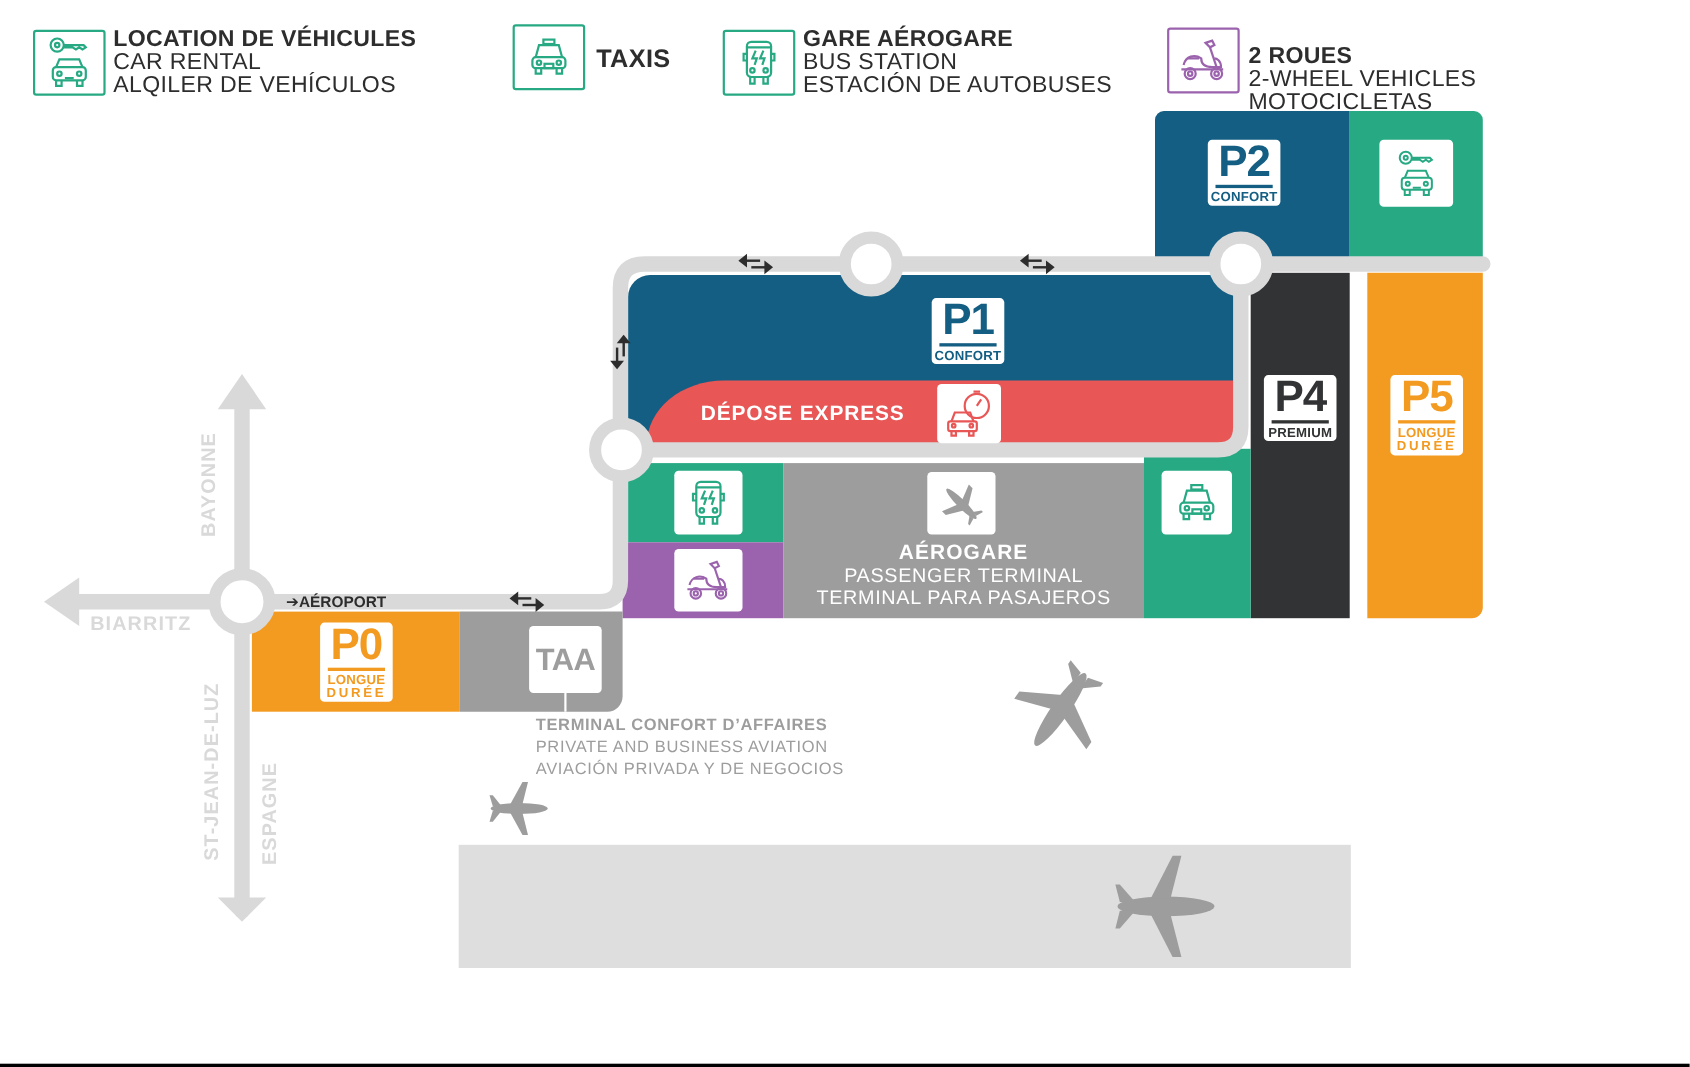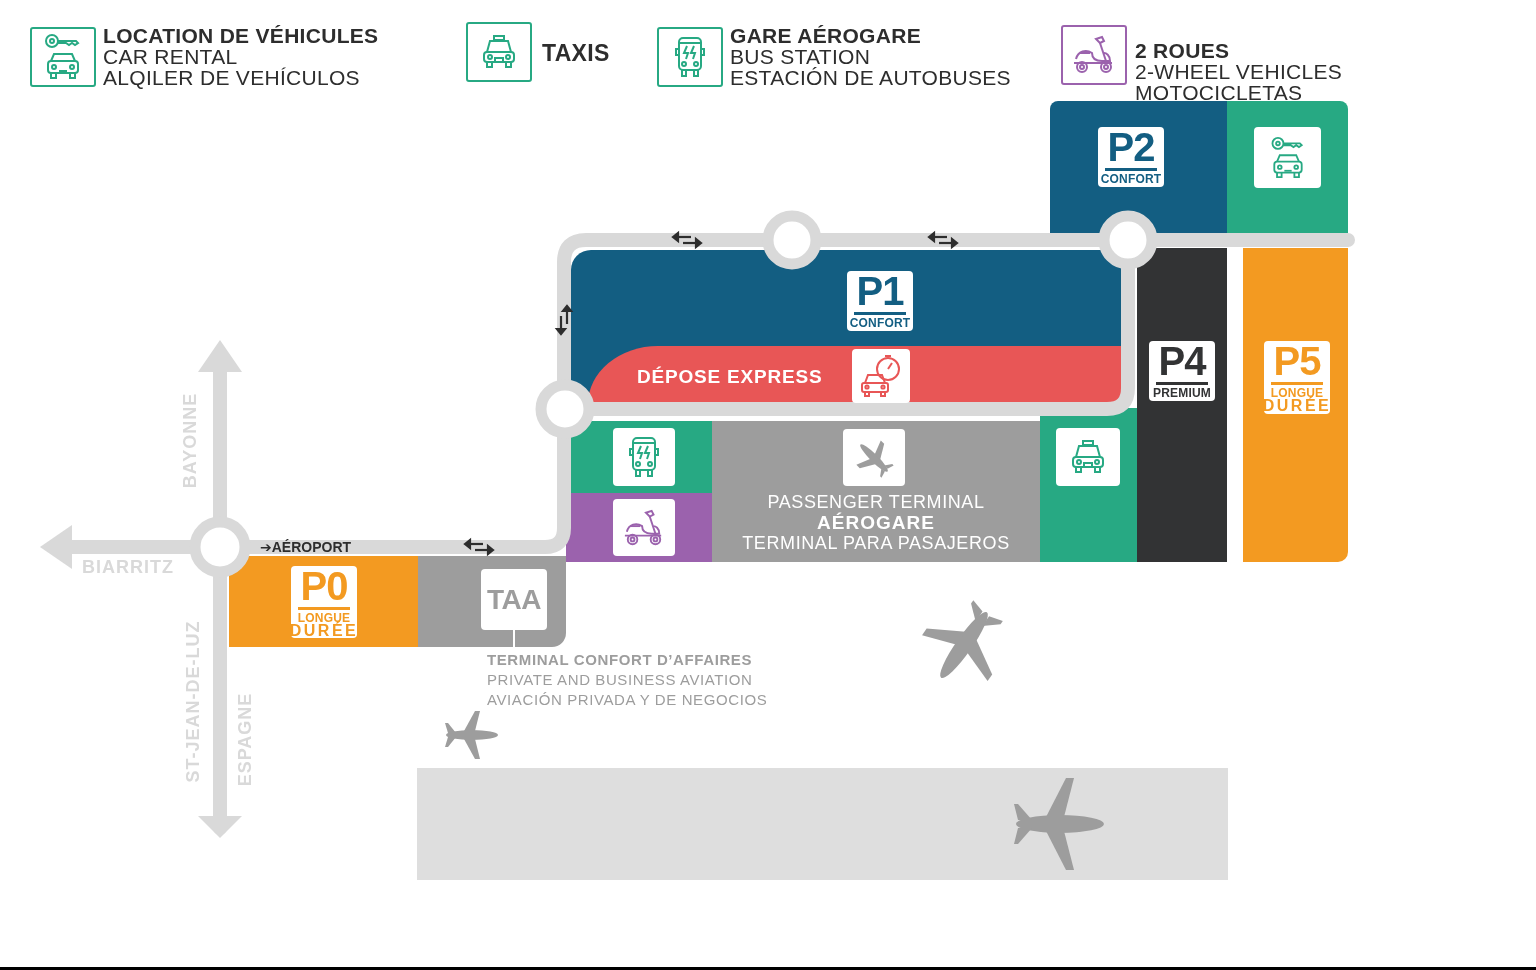--- a/index.html
+++ b/index.html
@@ -8,21 +8,21 @@
     .legend-box { position: absolute; border: 2px solid #27a983; border-radius: 3px; background: #fff; box-sizing: border-box; display: flex; align-items: center; justify-content: center; }
     .legend-box.purple { border-color: #9b62ad; }
     .legend-text { position: absolute; color: #2d2d2d; line-height: 21px; font-size: 21px; letter-spacing: 0.3px; }
     .legend-text .t1 { font-weight: bold; display: block; }
     .legend-text .t2 { display: block; }
     .zone { position: absolute; box-sizing: border-box; }
     .sign { position: absolute; background: #fff; border-radius: 4px; display: flex; flex-direction: column; align-items: center; justify-content: center; box-sizing: border-box; }
     .sign .pnum { font-weight: bold; font-size: 40px; line-height: 36px; letter-spacing: -1px; text-align: right; }
     .sign .rule { width: 80%; height: 3px; margin: 3px 0 2px 0; }
     .sign .sub { font-weight: bold; font-size: 12px; line-height: 12px; text-align: center; letter-spacing: 0.2px; }
-    .sign .sub2 { font-weight: bold; font-size: 16px; line-height: 13px; letter-spacing: 2.5px; text-align: center; }
+    .sign .sub2 { font-weight: bold; font-size: 12px; line-height: 13px; letter-spacing: 2.5px; text-align: center; }
     .iconsign { position: absolute; background: #fff; border-radius: 4px; display: flex; align-items: center; justify-content: center; }
     .roadlbl { position: absolute; color: #d9d9d9; font-weight: bold; font-size: 18px; letter-spacing: 1px; white-space: nowrap; }
     .vert { transform: rotate(-90deg); transform-origin: center center; }
     .centered-text { position: absolute; color: #fff; text-align: center; }
   </style>
 </head>
 <body>
 
 <div>
 
@@ -318,22 +318,22 @@
     <g fill="#9d9d9d" transform="rotate(45)">
       <ellipse cx="0" cy="0" rx="20" ry="4"></ellipse>
       <path d="M-2 -3 L-8 -18 L-3 -18 L6 -3 Z"></path>
         <path d="M-2 3 L-8 18 L-3 18 L6 3 Z"></path>
       <path d="M13 -2 L18 -9 L20 -9 L18 -2 Z"></path>
         <path d="M13 2 L18 9 L20 9 L18 2 Z"></path>
     </g>
   </svg>
 </div>
 <div class="centered-text" style="left:712px;top:492px;width:328px;">
+  <div style="font-weight:bold;font-size:19px;line-height:21px;letter-spacing:1px;">AÉROGARE</div>
   <div style="font-size:18px;line-height:20px;letter-spacing:0.6px;">PASSENGER TERMINAL</div>
-  <div style="font-weight:bold;font-size:19px;line-height:21px;letter-spacing:1px;">AÉROGARE</div>
   <div style="font-size:18px;line-height:20px;letter-spacing:0.6px;">TERMINAL PARA PASAJEROS</div>
 </div>
 
 <div class="iconsign" style="left:1056px;top:428px;width:64px;height:58px;">
   <svg width="40" height="40" viewBox="0 0 40 40">
     <g fill="none" stroke="#27a983" stroke-width="2">
       <rect x="15" y="4" width="10" height="4"></rect>
       <path d="M8 20 L11 9 H29 L32 20"></path>
         <rect x="5" y="20" width="30" height="10" rx="3"></rect>
       <circle cx="11" cy="25" r="2"></circle>

